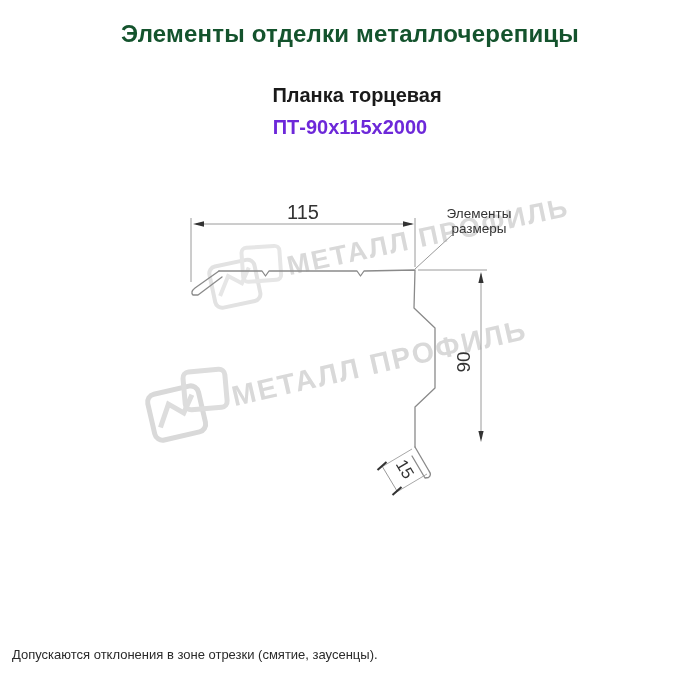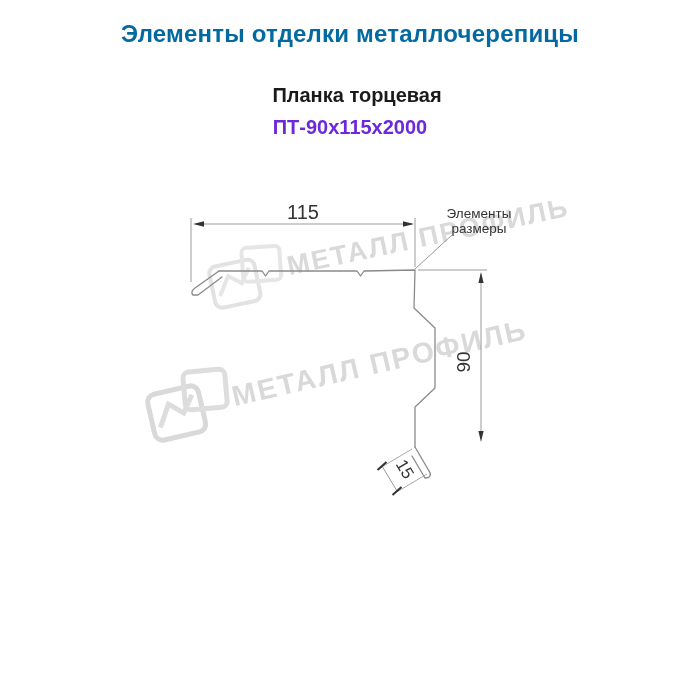--- a/index.html
+++ b/index.html
@@ -3,21 +3,21 @@
 <meta charset="utf-8">
 <style>
   html,body{margin:0;padding:0;}
   body{
     width:700px;height:700px;position:relative;overflow:hidden;
     background:#ffffff;
     font-family:"Liberation Sans", sans-serif;
   }
   .page-title{
     position:absolute;top:20px;left:0;width:700px;margin:0;
-    text-align:center;font-size:24px;font-weight:700;color:#0369a1;
+    text-align:center;font-size:24px;font-weight:700;color:#14532d;
     letter-spacing:0.2px;
   }
   .product-name{
     position:absolute;top:84px;left:7px;width:700px;margin:0;
     text-align:center;font-size:20px;font-weight:700;color:#1a1a1a;
   }
   .product-model{
     position:absolute;top:116px;left:0;width:700px;margin:0;
     text-align:center;font-size:20px;font-weight:700;color:#6d28d9;
   }
@@ -107,13 +107,14 @@
 
   <line x1="452" y1="235" x2="415" y2="269" stroke="#9a9a9a" stroke-width="1"></line>
 </svg>
 
 <div class="face-label">
   <div>Элементы</div>
   <div>размеры</div>
 </div>
 
 <div class="footnotes">
+  <div>Допускаются отклонения в зоне отрезки (смятие, заусенцы).</div>
 </div>
 
 </body></html>

